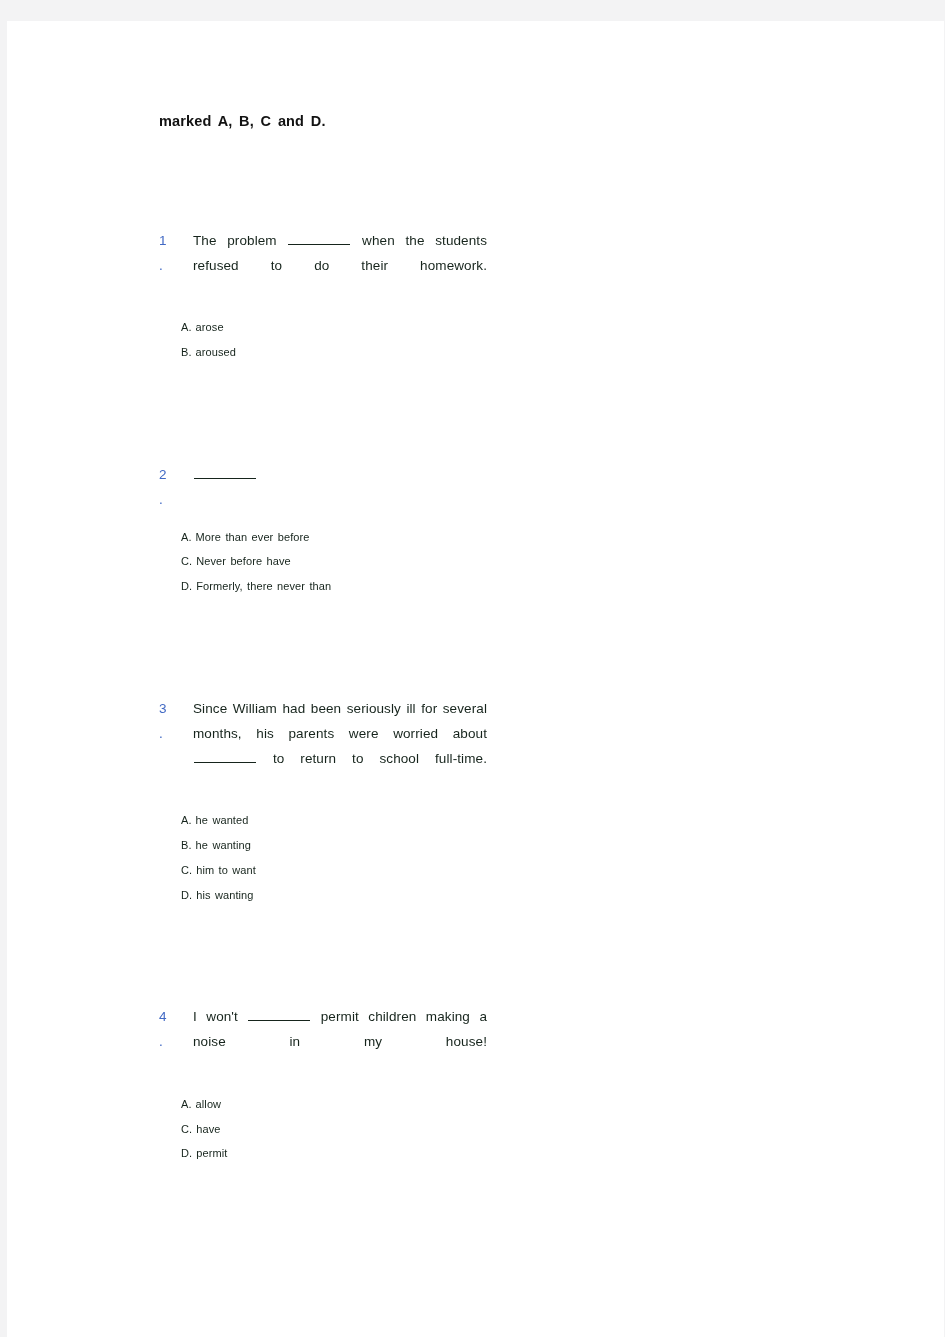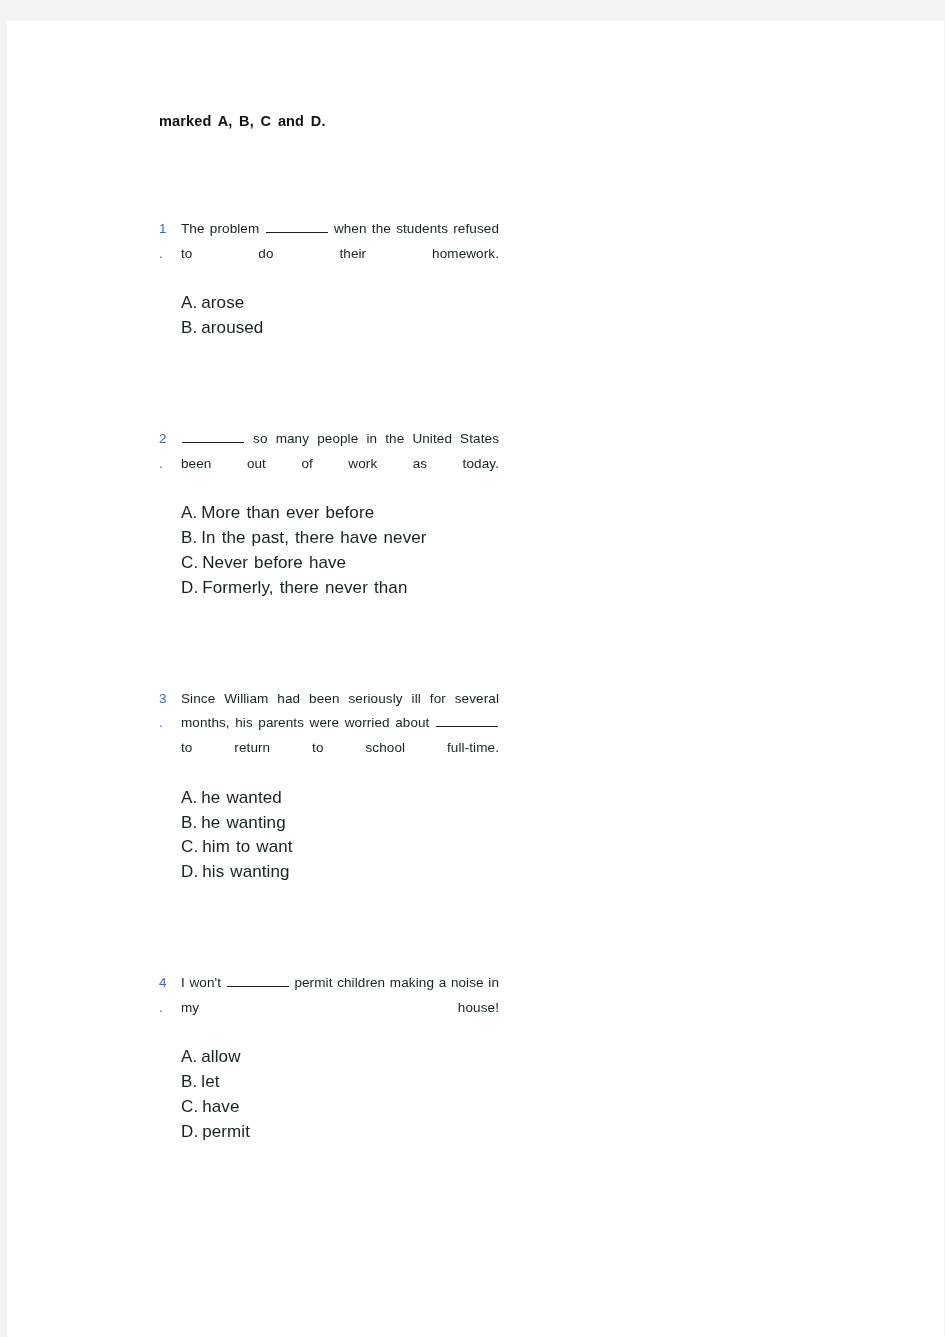--- a/index.html
+++ b/index.html
@@ -58,21 +58,21 @@
     text-align: left;
   }
   .qnum .dot { display: block; }
 
   .qtext {
     font-size: 13.5px;
     line-height: 24.8px;
     color: #16241c;
     text-align: justify;
     text-justify: inter-word;
-    margin: 0;
+    margin: 12px;
     letter-spacing: 0.1px;
   }
   
   .qtext::after {
     content: "";
     display: inline-block;
     width: 100%;
   }
 
   .blank {
@@ -83,21 +83,21 @@
     vertical-align: baseline;
     margin: 0 1px;
   }
 
   .options {
     list-style: none;
     margin: 0;
     padding: 0;
   }
   .option {
-    font-size: 17px;
+    font-size: 11px;
     line-height: 24.8px;
     color: #16241c;
     white-space: nowrap;
     letter-spacing: 0.1px;
     word-spacing: 1.2px;
   }
   .opt-letter { margin-right: 4px; }
 
   .gap-lg { height: 86px; }
   .gap-header { height: 86px; }
@@ -124,24 +124,23 @@
       </ul>
     </div>
 
     <div class="gap-lg"></div>
 
     <div class="question-block">
       <div class="qnum">
         <span>2</span>
         <span class="dot">.</span>
       </div>
-      <p class="qtext"><span></span><span class="blank"></span> <span>so many people in the United States been out of work as today.</span></p>
+      <p class="qtext"><span></span><span class="blank"></span> </p>
       <ul class="options">
         <li class="option"><span class="opt-letter">A.</span><span>More than ever before</span></li>
-        <li class="option"><span class="opt-letter">B.</span><span>In the past, there have never</span></li>
         <li class="option"><span class="opt-letter">C.</span><span>Never before have</span></li>
         <li class="option"><span class="opt-letter">D.</span><span>Formerly, there never than</span></li>
       </ul>
     </div>
 
     <div class="gap-lg"></div>
 
     <div class="question-block">
       <div class="qnum">
         <span>3</span>
@@ -159,20 +158,19 @@
     <div class="gap-lg"></div>
 
     <div class="question-block">
       <div class="qnum">
         <span>4</span>
         <span class="dot">.</span>
       </div>
       <p class="qtext"><span>I won't</span> <span class="blank"></span> <span>permit children making a noise in my house!</span></p>
       <ul class="options">
         <li class="option"><span class="opt-letter">A.</span><span>allow</span></li>
-        <li class="option"><span class="opt-letter">B.</span><span>let</span></li>
         <li class="option"><span class="opt-letter">C.</span><span>have</span></li>
         <li class="option"><span class="opt-letter">D.</span><span>permit</span></li>
       </ul>
     </div>
 
   </div>
 </div>
 
 </body></html>

